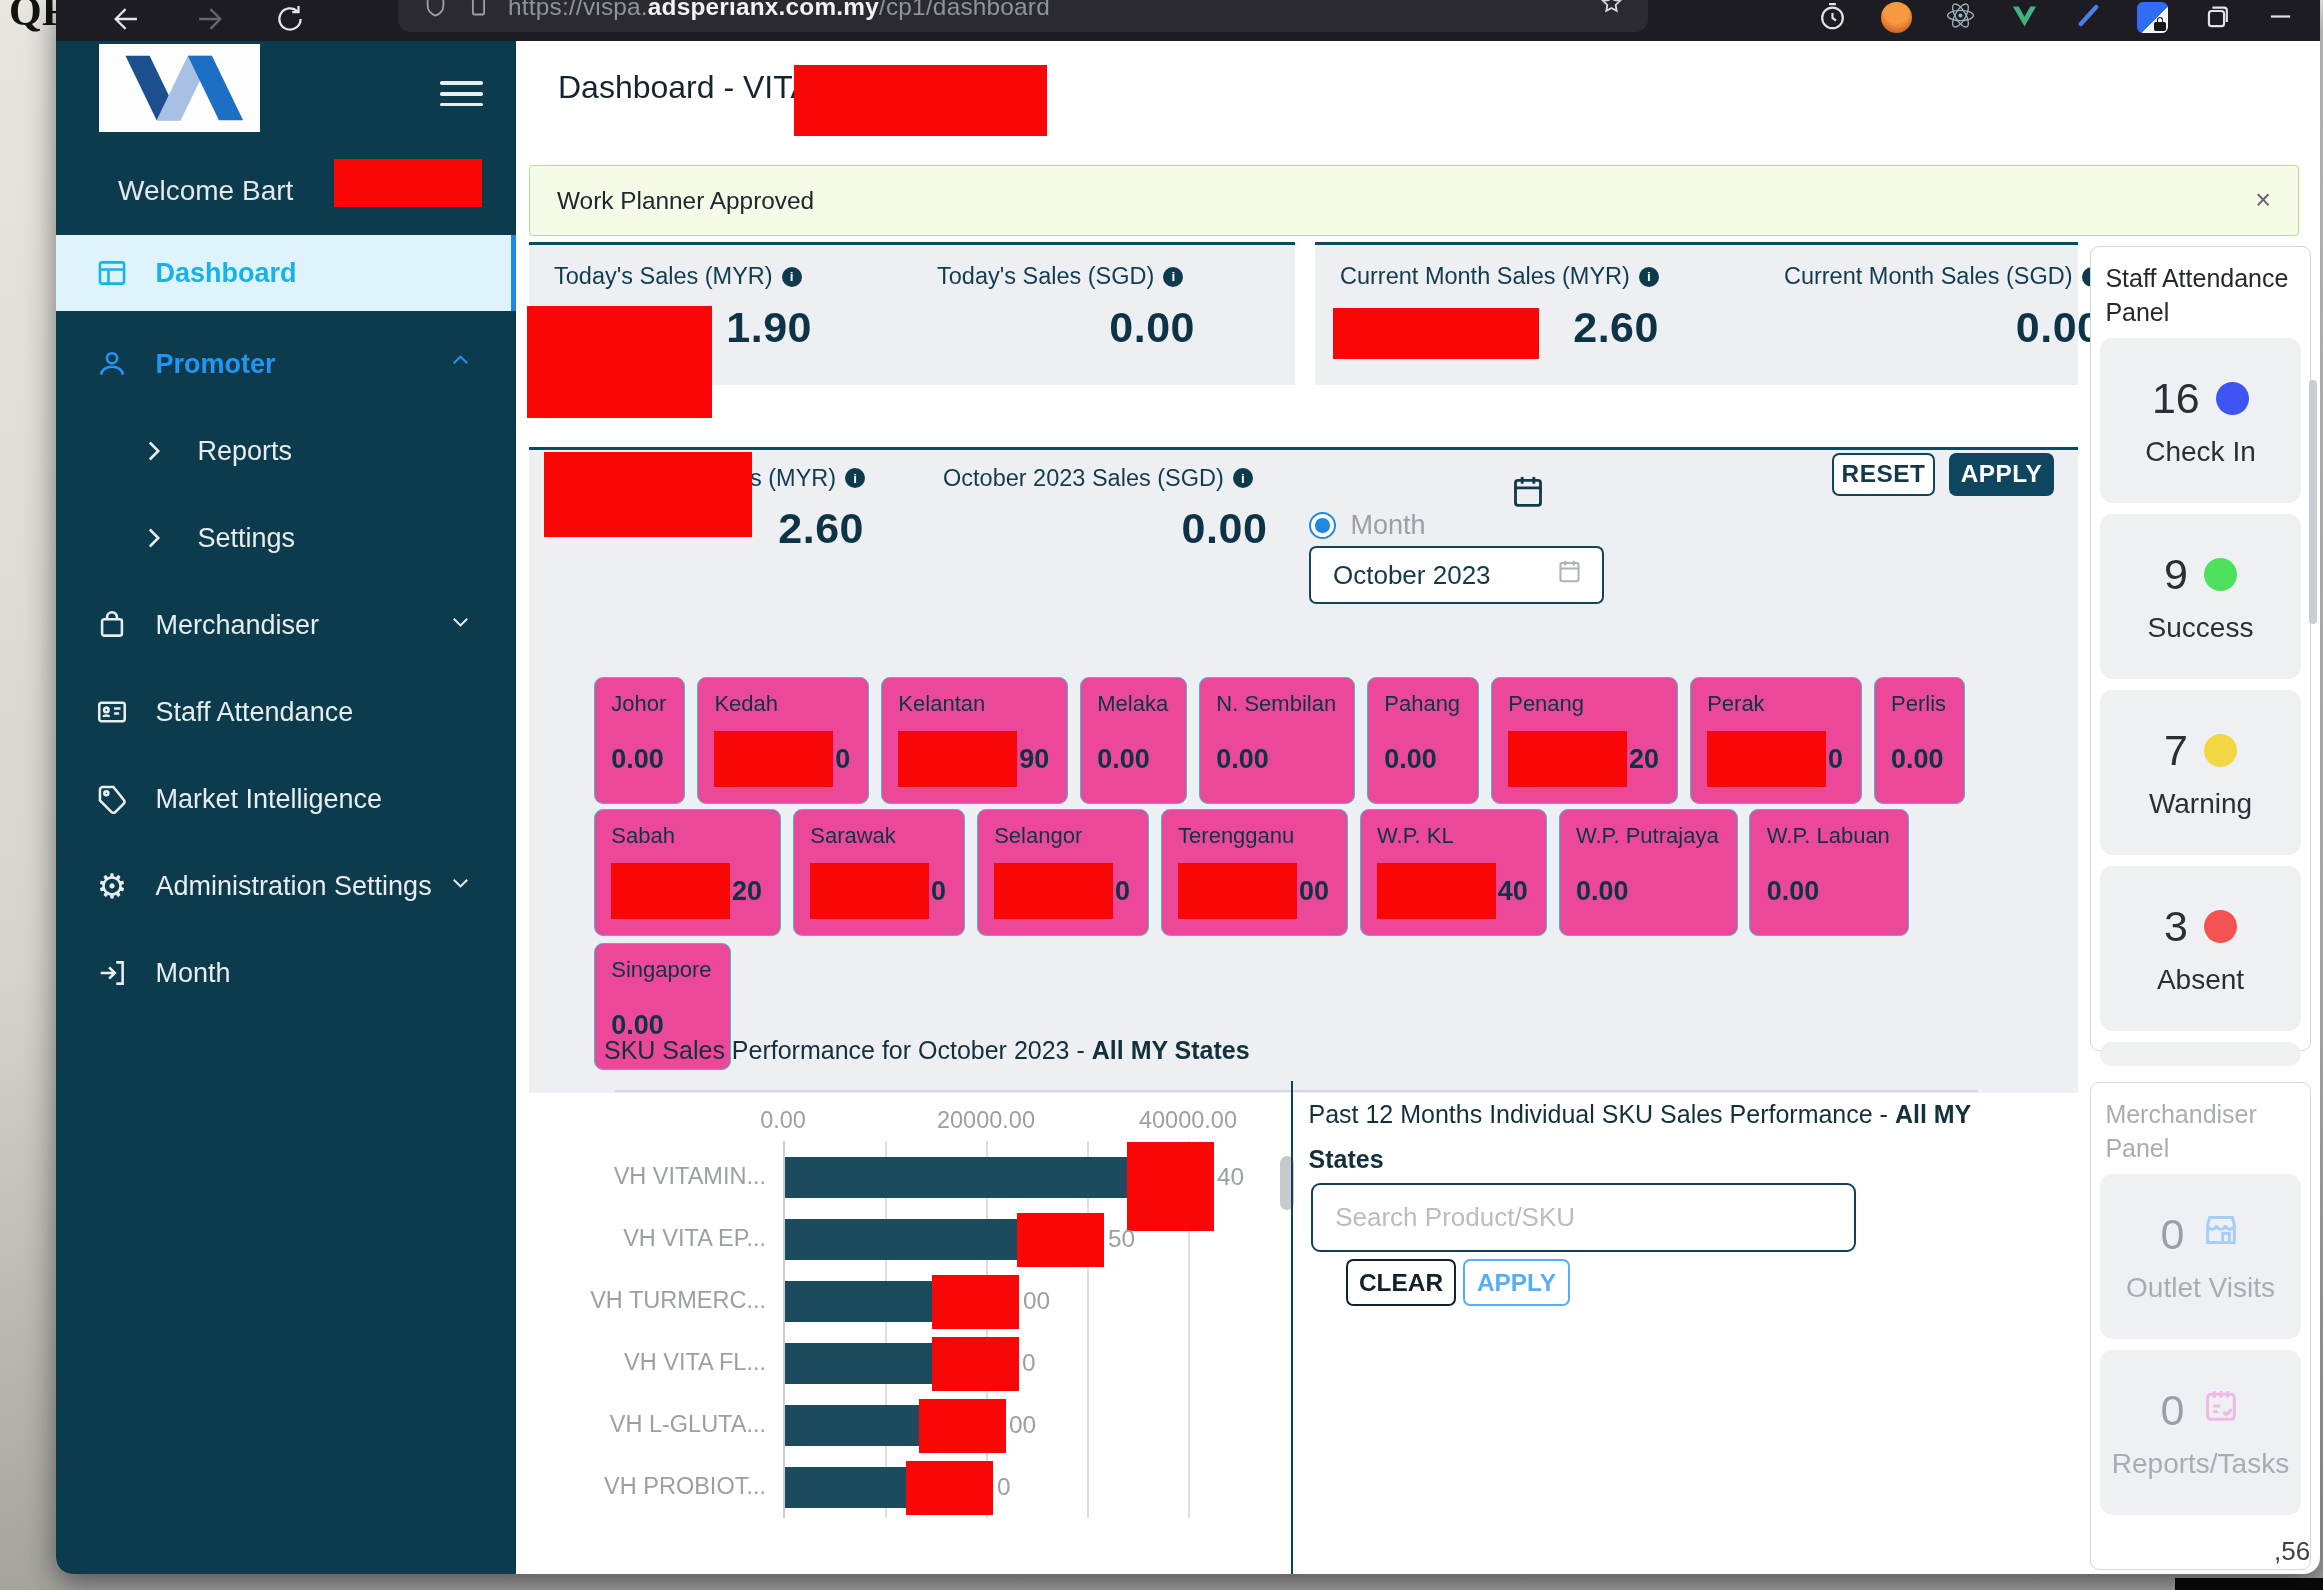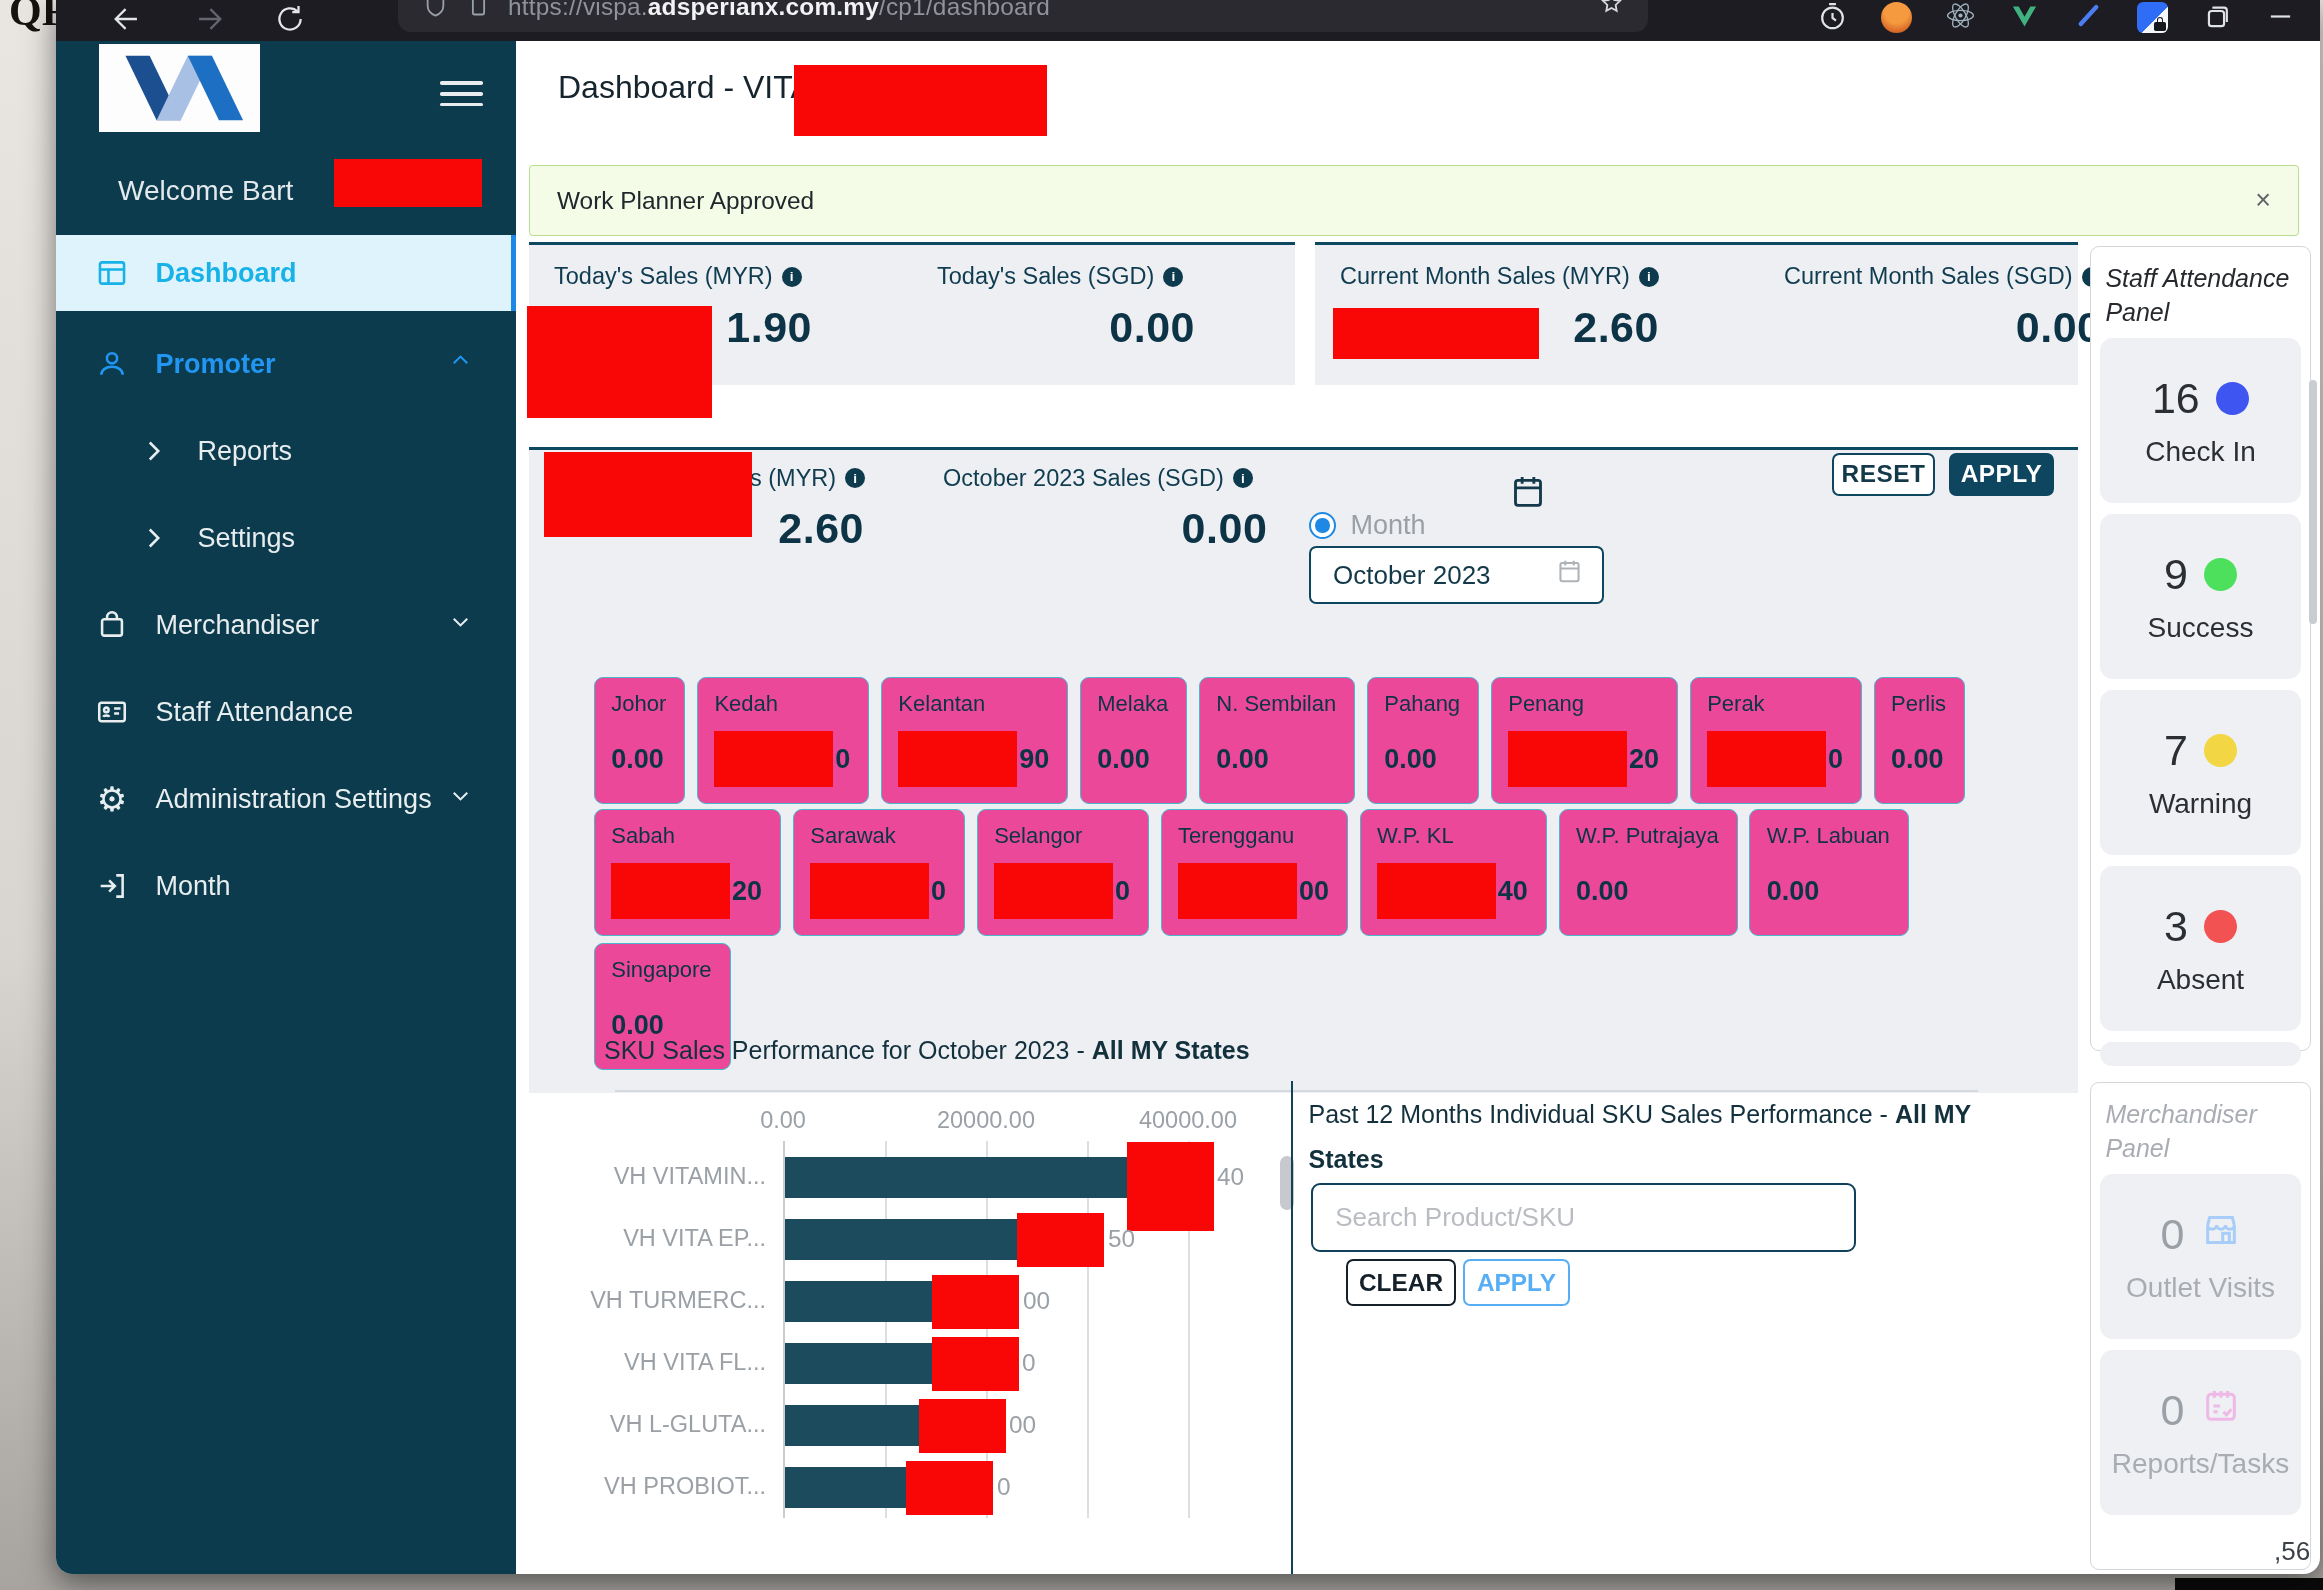--- a/index.html
+++ b/index.html
@@ -109,21 +109,21 @@
     border:2.7px solid #10405a;border-radius:9px;font-size:26px;padding:0 22px;color:#30373d;
     font-family:"Liberation Sans",sans-serif;outline:none;}
   .search-input::placeholder{color:#b9bdc2;}
   .sbtn{position:absolute;top:183px;height:47px;border-radius:7.2px;font-size:24.4px;font-weight:bold;
     display:flex;align-items:center;justify-content:center;background:#fff;cursor:pointer;}
   .sbtn.clear{left:42px;width:110px;border:2.3px solid #14212b;color:#14212b;}
   .sbtn.apply2{left:159px;width:107px;border:2.3px solid #58aef5;color:#58aef5;}
   
   .rpanel{position:absolute;left:2034px;width:221px;background:#fff;border:1.8px solid #d3d6da;
     border-radius:9px;padding:9px;}
-  .rpanel-title{font-size:25px;color:#25282d;padding:5.4px 5.4px 9px 5.4px;line-height:34px;font-style:italic;}
+  .rpanel-title{font-size:25px;color:#25282d;padding:5.4px 5.4px 9px 5.4px;line-height:34px;}
   .rpanel.disabled .rpanel-title{color:#a9adb3;}
   .rcard{background:#eef0f3;border-radius:12.7px;height:165px;margin-bottom:11px;
     display:flex;flex-direction:column;align-items:center;justify-content:center;gap:12.7px;}
   .rcard .vrow{display:flex;align-items:center;gap:16.3px;font-size:43px;color:#2b2e33;}
   .rcard .dot{width:33px;height:33px;border-radius:50%;}
   .rcard .rlab{font-size:28px;color:#2b2e33;}
   .rpanel.disabled .vrow{color:#9aa0a6;}
   .rpanel.disabled .rlab{color:#a9adb3;}
   .rcard .micon svg{width:40px;height:40px;}
   .rcard.sliver{height:23.5px;margin-bottom:0;}
@@ -286,20 +286,29 @@
               <svg viewBox="0 0 24 24" fill="none" stroke="currentColor" stroke-width="1.8">
                 <rect x="3" y="5.5" width="18" height="13" rx="1.5"></rect>
                 <circle cx="8" cy="10.5" r="1.6"></circle>
                 <path d="M6 15.5c.4-1.4 3.6-1.4 4 0M13.5 9.5H18M13.5 13h3.5"></path>
               </svg>
             </span>
             <span>Staff Attendance</span>
           </div>
           <div class="nav-item">
             <span class="ic">
+              <svg viewBox="0 0 24 24" fill="none" stroke="currentColor" stroke-width="1.8">
+                <path d="M13 3.5H5.5a2 2 0 0 0-2 2V13l8.2 8.2a1.8 1.8 0 0 0 2.6 0l6-6a1.8 1.8 0 0 0 0-2.6z"></path>
+                <circle cx="8" cy="8" r="1.4"></circle>
+              </svg>
+            </span>
+            <span>Market Intelligence</span>
+          </div>
+          <div class="nav-item">
+            <span class="ic">
               <span class="gear-glyph">⚙</span>
             </span>
             <span>Administration Settings</span>
             <span class="chev"><svg viewBox="0 0 24 24" fill="none" stroke="currentColor" stroke-width="1.8">
                 <path d="M6 9.5l6 6 6-6"></path>
               </svg></span>
           </div>
           <div class="nav-item">
             <span class="ic">
               <svg viewBox="0 0 24 24" fill="none" stroke="currentColor" stroke-width="1.8">

